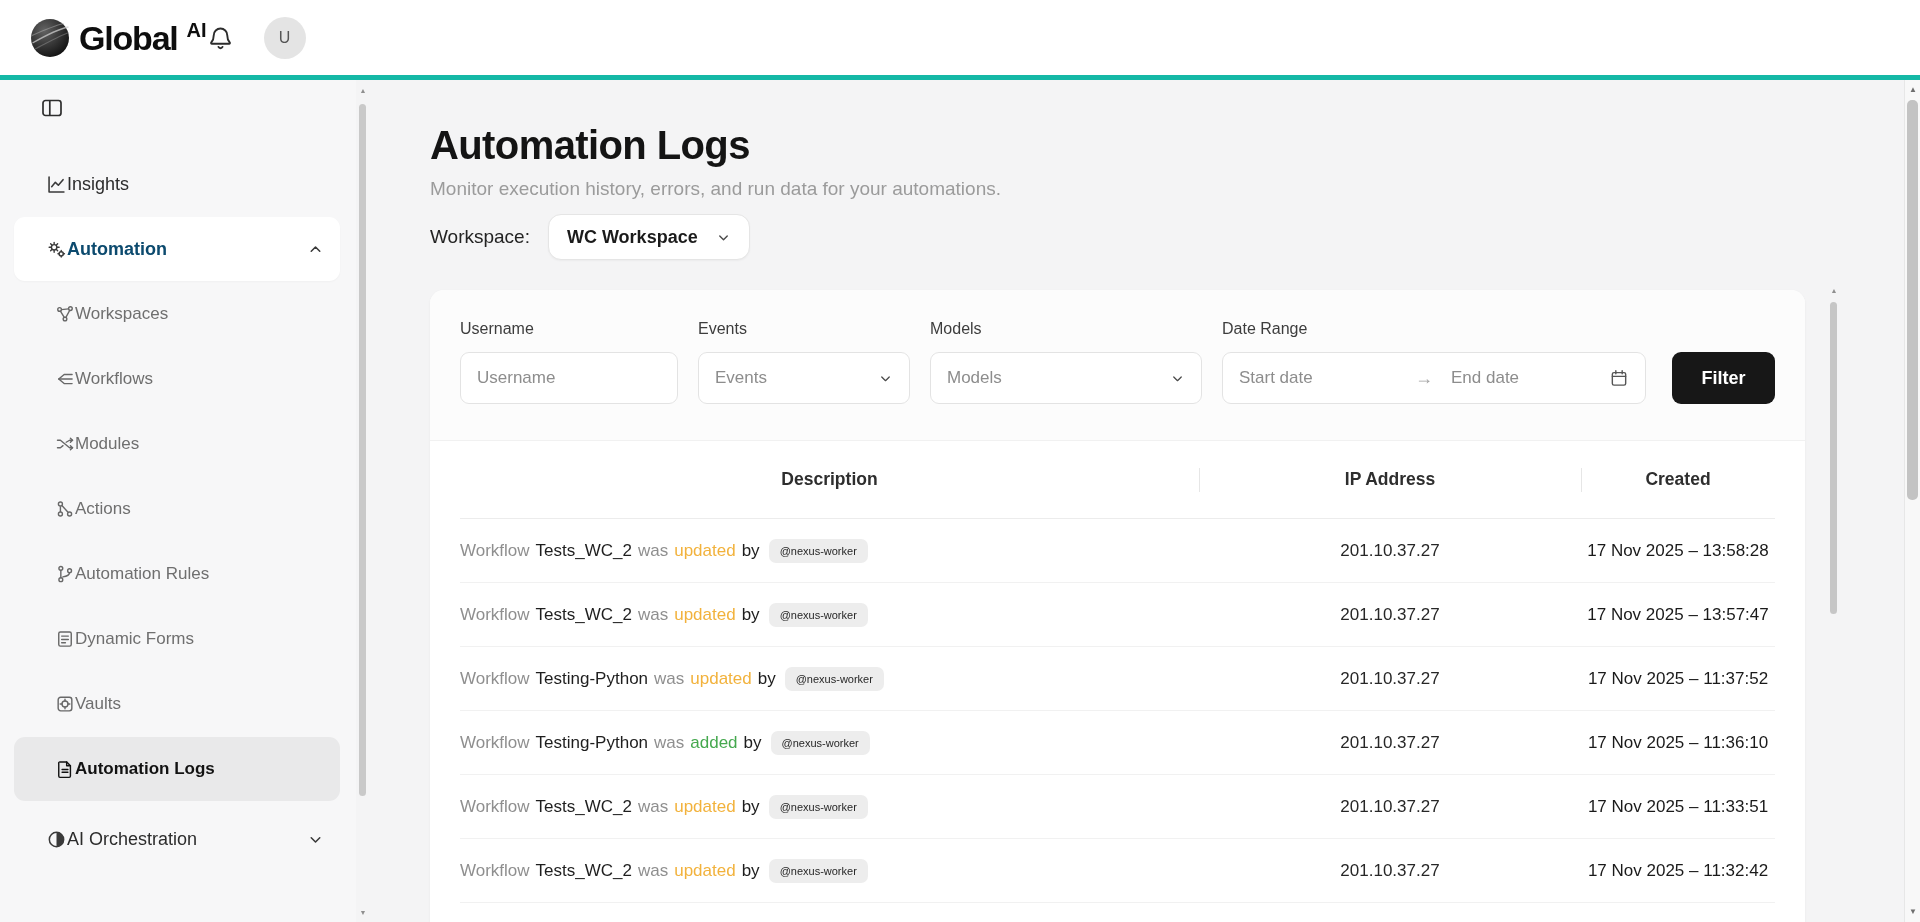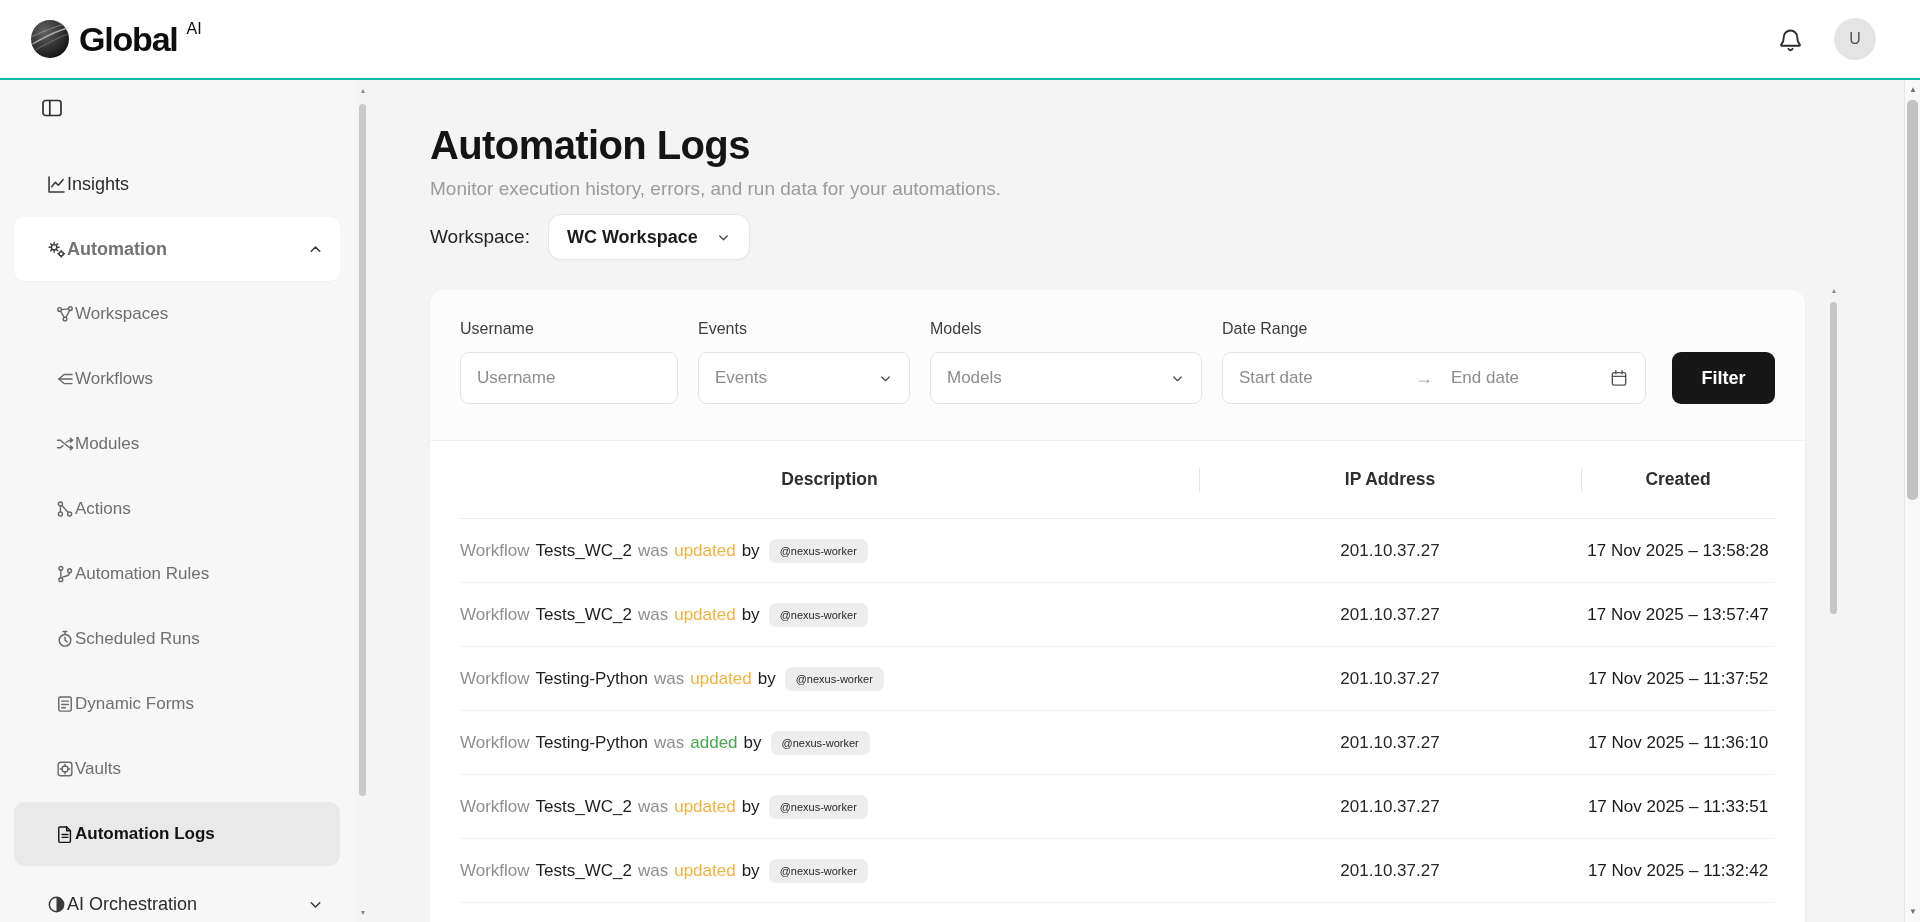--- a/index.html
+++ b/index.html
@@ -1,47 +1,47 @@
 <!DOCTYPE html>
 <html><head>
 <meta charset="utf-8">
 <style>
   *{box-sizing:border-box;margin:0;padding:0}
   html,body{width:1920px;height:922px;overflow:hidden;background:#f4f4f5;
     font-family:"Liberation Sans","DejaVu Sans",sans-serif;}
 
   
   .topbar{position:absolute;top:0;left:0;width:1920px;height:80px;background:#fff;
-    display:flex;align-items:center;justify-content:space-between;padding:0 44px 0 30px;
-    border-bottom:2px solid #14b8a6;z-index:20}
+    display:flex;align-items:center;justify-content:flex-start;padding:0 44px 0 30px;
+    border-bottom:5px solid #14b8a6;z-index:20}
   .brand{display:flex;align-items:flex-start;gap:9px;cursor:pointer}
   .brand-mark{width:40px;height:40px;flex:0 0 40px}
   .brand-text{font-size:34px;font-weight:700;color:#0e0e0e;letter-spacing:-1.2px;line-height:40px}
-  .brand-sup{font-size:16px;font-weight:400;color:#0e0e0e;margin-top:1px;letter-spacing:0}
+  .brand-sup{font-size:20px;font-weight:700;color:#0e0e0e;margin-top:1px;letter-spacing:0}
   .topbar-right{display:flex;align-items:center;gap:30px}
   .bell{width:27px;height:27px;color:#2d2d2d;cursor:pointer}
   .bell svg{width:100%;height:100%}
   .avatar{width:42px;height:42px;border-radius:50%;background:#e4e4e4;display:flex;
     align-items:center;justify-content:center;font-size:16px;color:#555;cursor:pointer}
 
   
   .sidebar{position:absolute;top:80px;left:0;width:356px;bottom:0;background:#f7f7f8;padding-top:16px;overflow:hidden}
   .panel-toggle{margin-left:40px;width:24px;height:24px;color:#2e2e2e;cursor:pointer;display:block}
   .panel-toggle svg{width:100%;height:100%}
   .side-nav{margin-top:32px}
   .side-item{display:flex;align-items:center;height:64px;margin:0 16px 1px 14px;
     padding:0 16px 0 32px;border-radius:11px;cursor:pointer;position:relative}
   .side-item.sub{padding-left:41px}
   .side-icon{width:21px;height:21px;flex:0 0 21px;color:#3a3a3a;display:flex}
   .side-icon svg{width:100%;height:100%}
   .side-label{font-size:18px;color:#2c2c2c;white-space:nowrap}
   .side-item.sub .side-label{font-size:17px;color:#6f6f6f}
   .side-item.sub .side-icon{color:#686868;width:20px;height:20px;flex-basis:20px}
   .side-item.group{background:#fff;box-shadow:0 1px 2px rgba(0,0,0,0.03)}
-  .side-item.group .side-label{font-weight:700;color:#737373}
+  .side-item.group .side-label{font-weight:700;color:#0c4a6e}
   .side-chevron{margin-left:auto;width:17px;height:17px;color:#3a3a3a;display:flex}
   .side-chevron svg{width:100%;height:100%}
   .side-item.active{background:#e9e9ea}
   .side-item.active .side-label{color:#121212;font-weight:600}
   .side-item.active .side-icon{color:#121212}
   .side-item.footer{margin-top:6px}
 
   
   .sidebar-sb{position:absolute;left:358px;top:86px;bottom:0;width:10px;z-index:15}
   .sb-arrow{position:absolute;left:0;width:10px;text-align:center;font-size:7px;color:#8f8f8f;line-height:10px;cursor:pointer}
@@ -227,29 +227,20 @@
             <circle cx="7" cy="18.8" r="2.3"></circle>
             <circle cx="17.5" cy="8" r="2.3"></circle>
             <path d="M7 7.6v8.8M17.5 10.4c-.3 3.5-3.6 4.5-8 5.1"></path>
           </svg>
         </span>
         <span class="side-label">Automation Rules</span>
       </div>
       <div class="side-item sub">
         <span class="side-icon">
           <svg viewBox="0 0 24 24" fill="none" stroke="currentColor" stroke-width="1.7" stroke-linecap="round">
-            <circle cx="12" cy="13.5" r="7"></circle>
-            <path d="M12 9.9v3.6l2.6 2M9.8 3h4.4M12 3v2.6"></path>
-          </svg>
-        </span>
-        <span class="side-label">Scheduled Runs</span>
-      </div>
-      <div class="side-item sub">
-        <span class="side-icon">
-          <svg viewBox="0 0 24 24" fill="none" stroke="currentColor" stroke-width="1.7" stroke-linecap="round">
             <rect x="4.5" y="3.5" width="15" height="17" rx="2"></rect>
             <path d="M8 8.5h8M8 12.5h8M8 16.5h4.5"></path>
           </svg>
         </span>
         <span class="side-label">Dynamic Forms</span>
       </div>
       <div class="side-item sub">
         <span class="side-icon">
           <svg viewBox="0 0 24 24" fill="none" stroke="currentColor" stroke-width="1.7">
             <rect x="3.8" y="3.8" width="16.4" height="16.4" rx="3"></rect>

